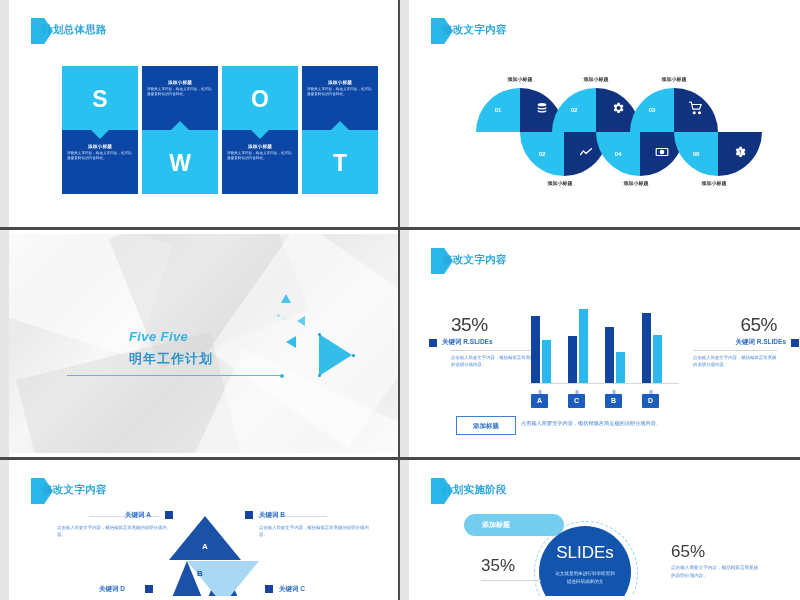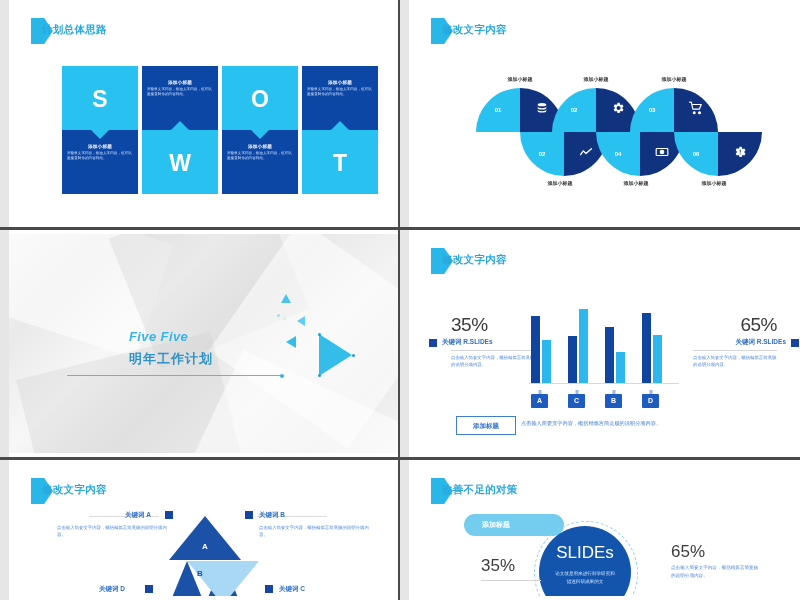--- a/index.html
+++ b/index.html
@@ -485,21 +485,21 @@
       <div class="kwsq" style="left:256px;top:121px;"></div>
       <div class="kwlab" style="left:270px;top:121px;">关键词 C</div>
     </div>
   </div>
 
   <div class="slide">
     <div class="leftedge"></div>
     <div class="inner">
       <div class="hdr">
         <div class="hdr arrow sq" style="position:absolute;left:22px;top:0;"></div>
-        <div class="htxt">改善不足的对策</div>
+        <div class="htxt">计划实施阶段</div>
       </div>
 
       <div class="pill-add">添加标题</div>
 
       <div class="mring"></div>
       <div class="mcircle">
         <div class="mtitle">SLIDEs</div>
         <div class="mbody">论文就是用来进行科学研究和描述科研成果的文</div>
       </div>
 

